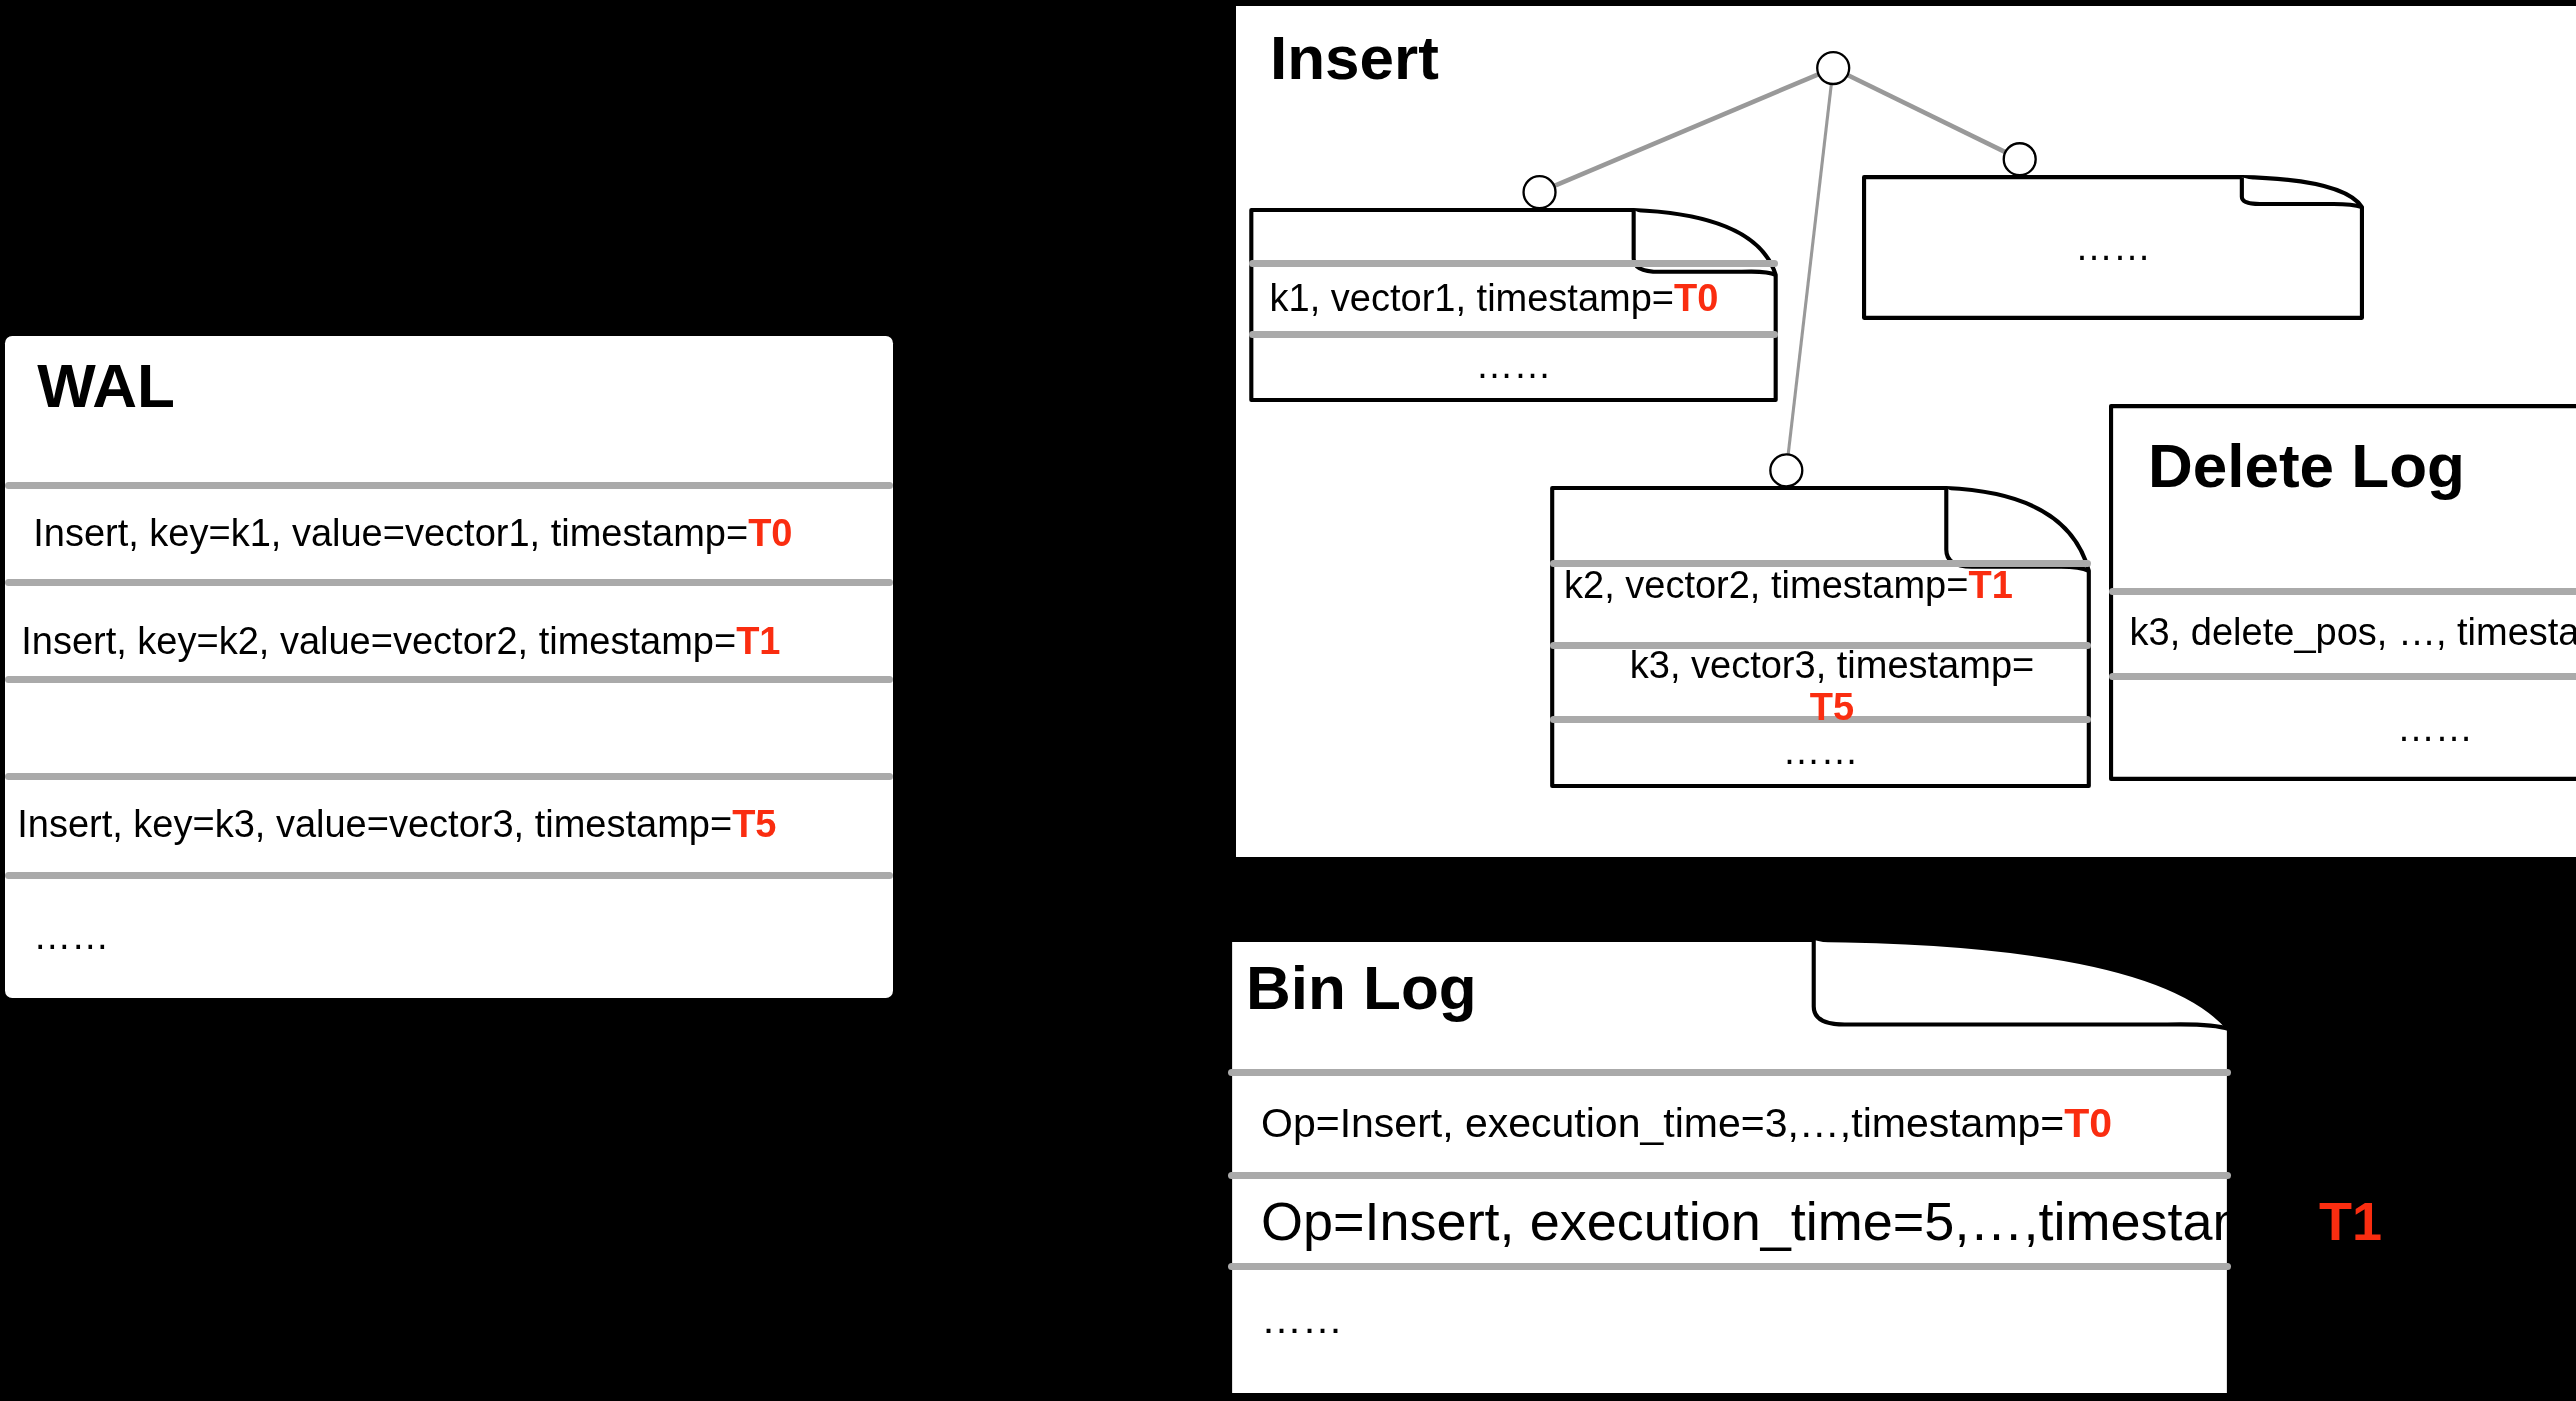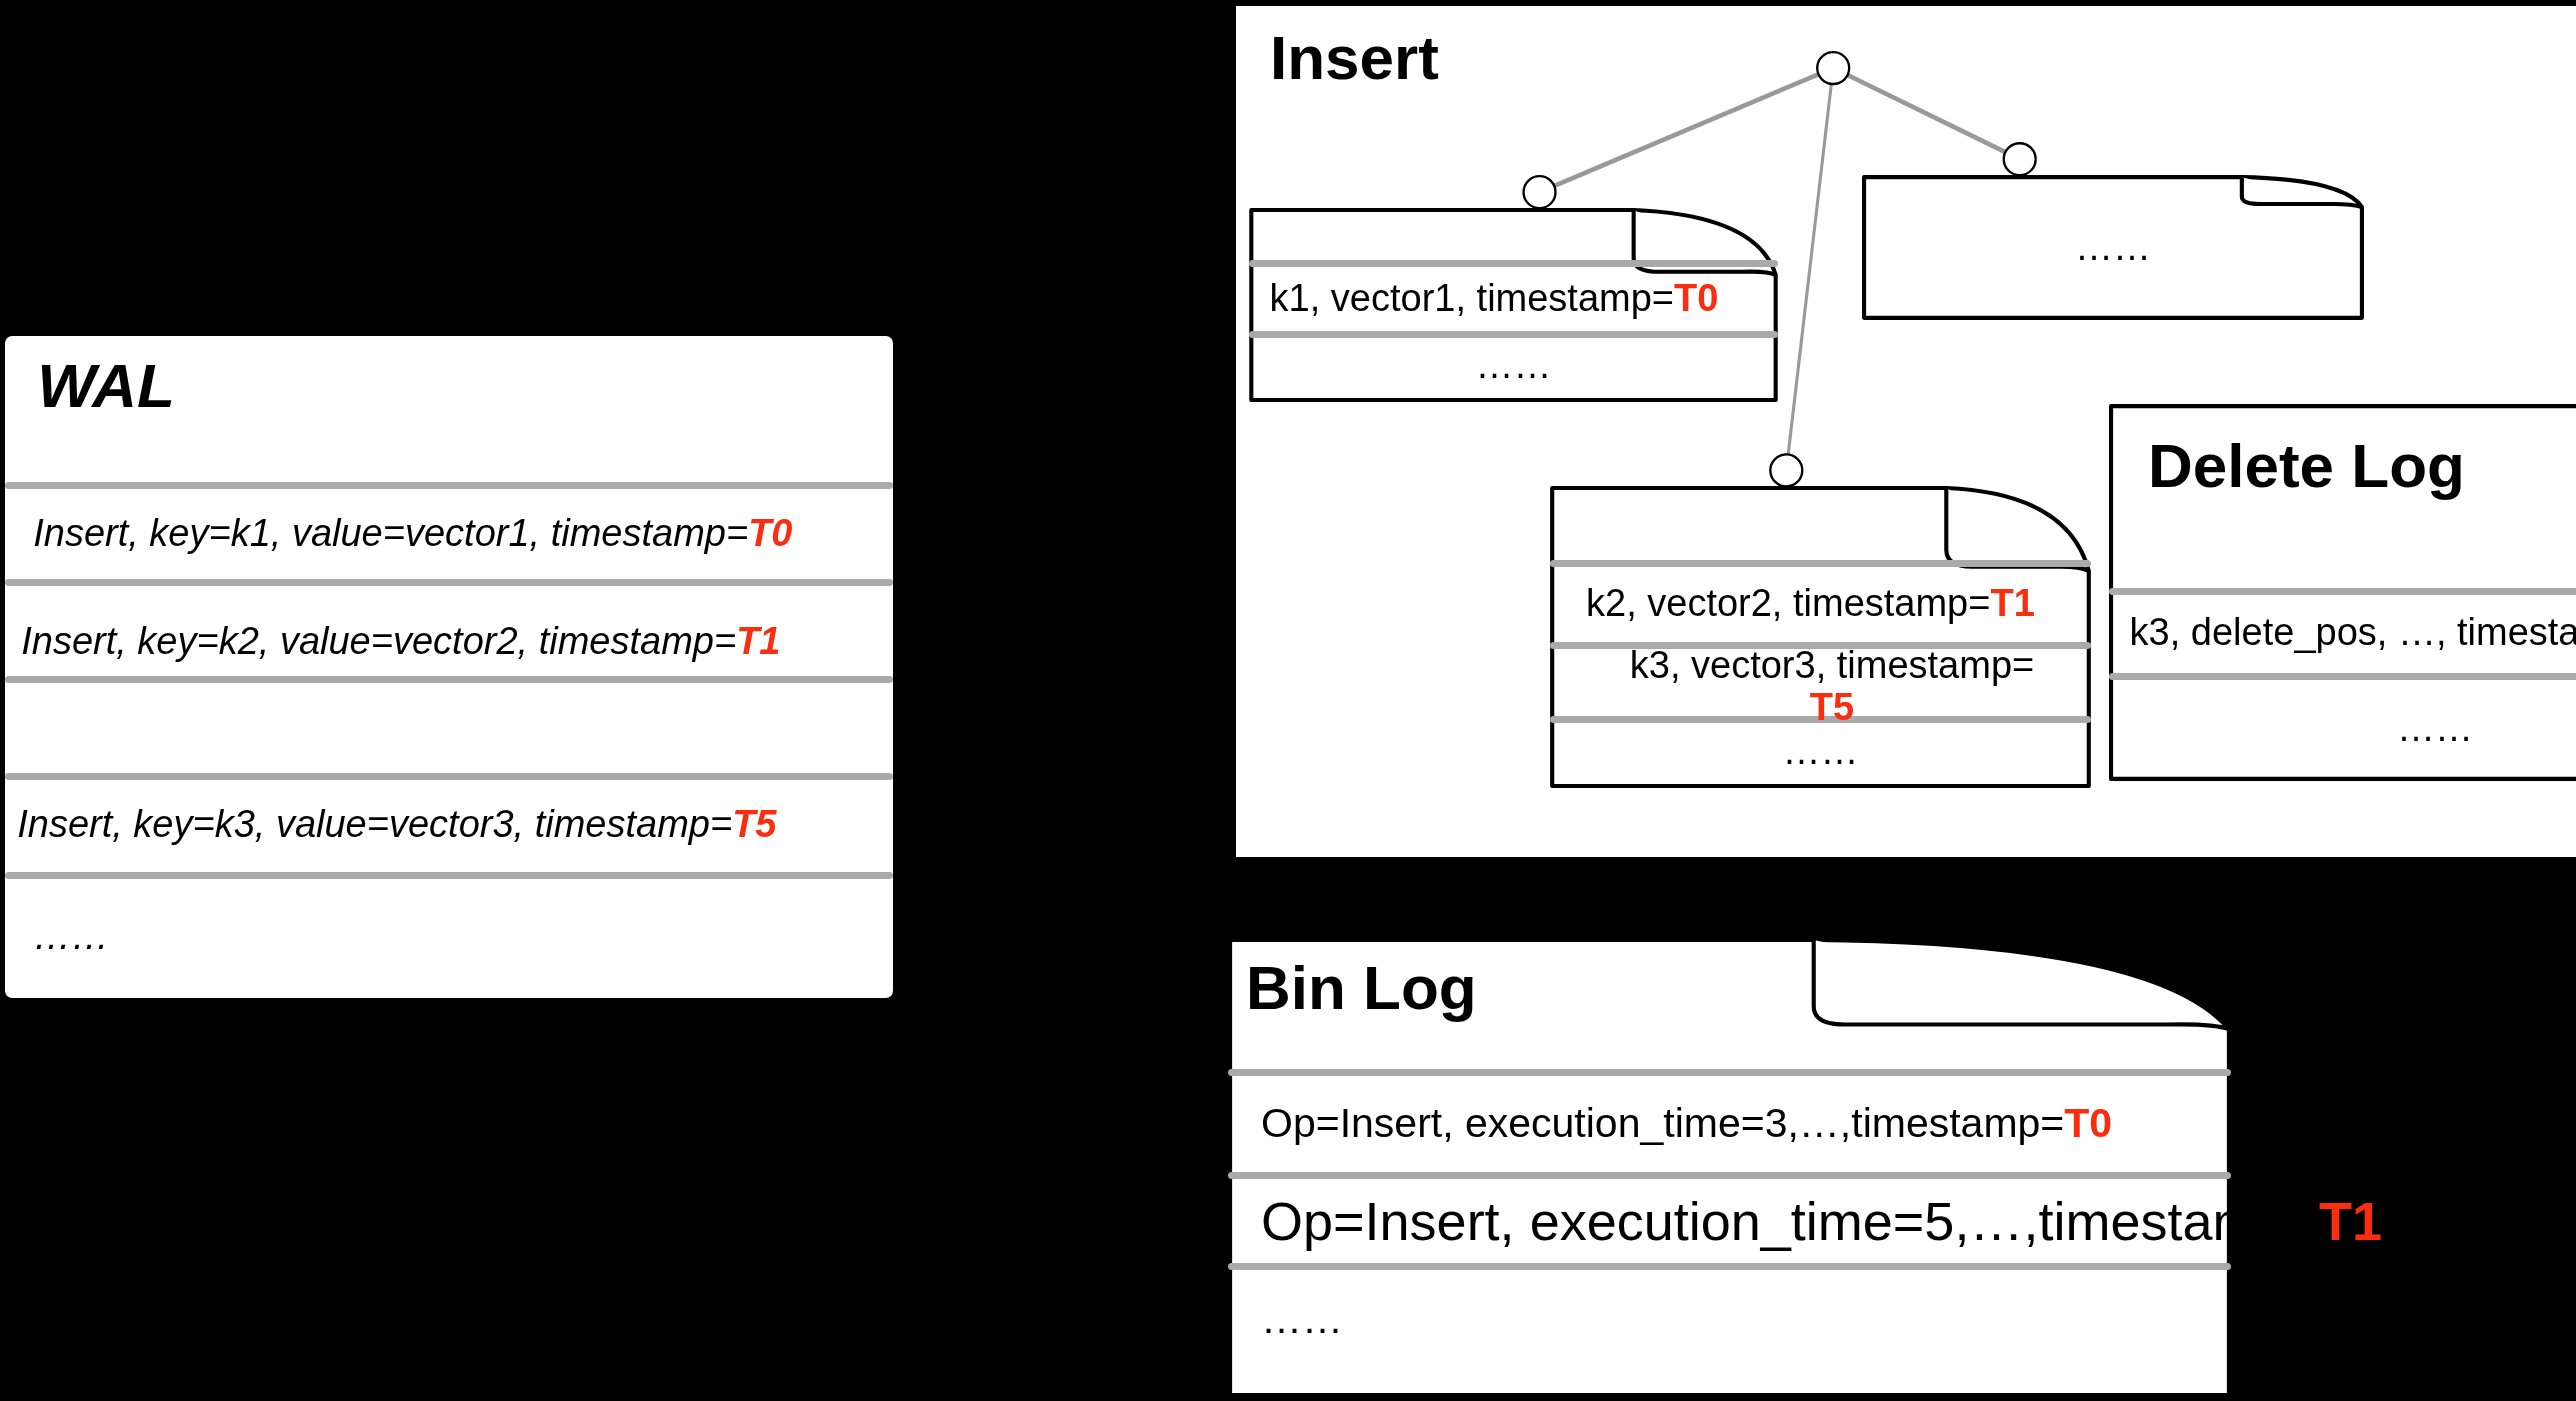--- a/index.html
+++ b/index.html
@@ -64,21 +64,21 @@
   .doc { position: absolute; }
   .doc-body { fill: var(--panel, #fff); stroke: #000; stroke-width: 8; stroke-linejoin: round; }
   .doc-flap { fill: var(--panel, #fff); stroke: #000; stroke-width: 8; stroke-linejoin: round; fill-rule: evenodd; }
 
   .tree-edge { stroke: var(--tree_edge, #999); fill: none; }
   .tree-node { fill: var(--panel, #fff); stroke: #000; stroke-width: 4.5px; }
 </style>
 </head>
 <body>
 
-<div class="card" style="left:5.2px; top:336px; width:888px; height:662px;font-style:italic;">
+<div class="card" style="left:5.2px; top:336px; width:888px; height:662px;">
   <div class="title" style="left:32px; top:15.5px;">WAL</div>
 
   <div class="sep" style="top:146px;"></div>
   <div class="sep" style="top:243px;"></div>
   <div class="sep" style="top:340px;"></div>
   <div class="sep" style="top:437px;"></div>
   <div class="sep" style="top:536px;"></div>
 
   <div class="row" style="top:149px; height:97px; padding-left:28px;">
     <span>Insert, key=k1, value=vector1, timestamp=</span><span class="em">T0</span>
@@ -124,21 +124,21 @@
 </div>
 
 <div class="doc" style="left:1550px; top:486px; width:541px; height:302px;">
   <svg class="doc-svg" width="541" height="302" viewBox="0 0 1051 587">
     <path class="doc-body" d="M 4,4 L 770,4 Q 1007,14 1047,165 L 1047,583 L 4,583 Z"></path>
     <path class="doc-flap" d="M 770,4 L 770,124 Q 770,157 820,157 L 977,157 Q 1027,155 1047,165" fill="none"></path>
   </svg>
   <div class="sep" style="top:74px;"></div>
   <div class="sep" style="top:156px;"></div>
   <div class="sep" style="top:230px;"></div>
-  <div class="row" style="top:77px; height:82px; padding-left:36px;">
+  <div class="row" style="top:59px; height:82px; padding-left:14px;">
     <span>k2, vector2, timestamp=</span><span class="em">T1</span>
   </div>
   <div class="row" style="top:159px; height:74px; padding-left:23px;flex-direction:column;">
     <span>k3, vector3, timestamp=</span><span class="em">T5</span>
   </div>
   <div class="row center" style="top:233px; height:65px;">
     <span>……</span>
   </div>
 </div>
 

